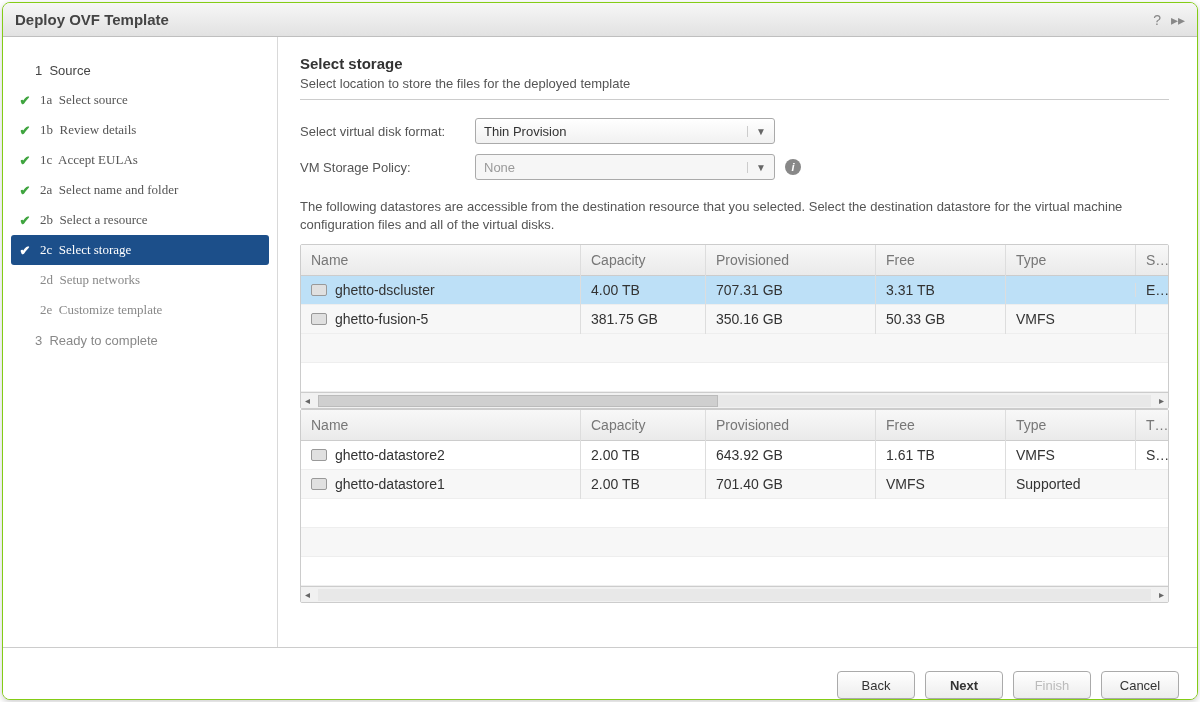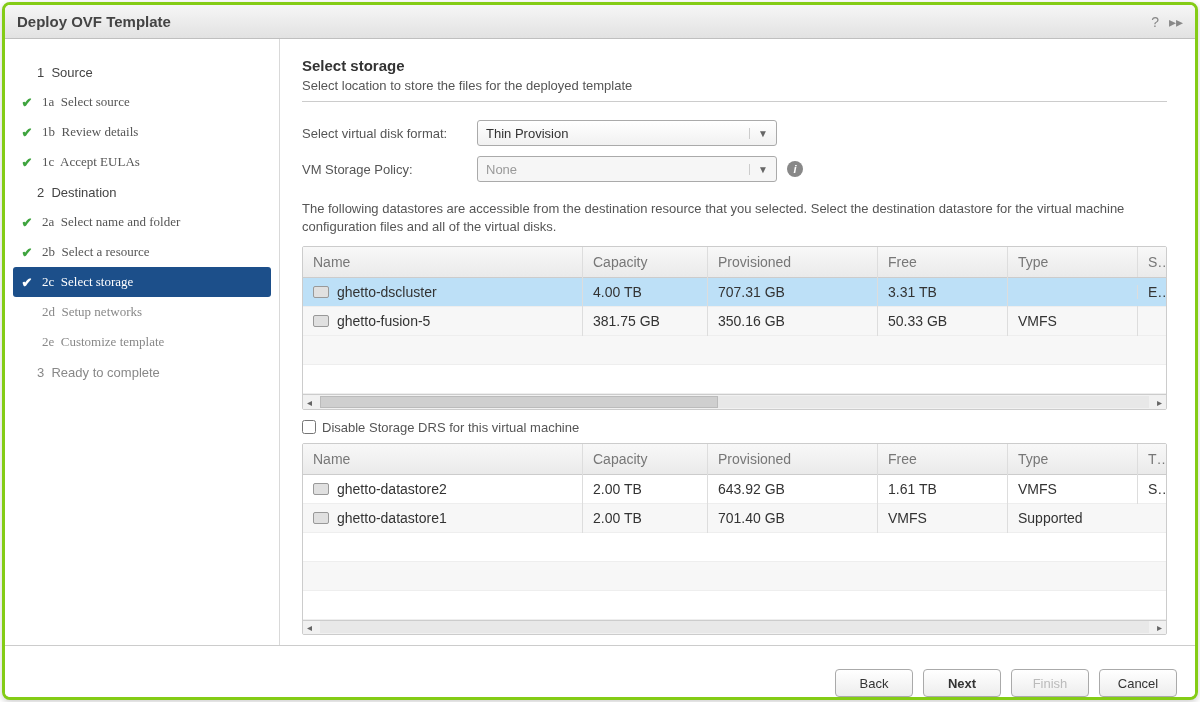--- a/index.html
+++ b/index.html
@@ -1,17 +1,17 @@
 <!DOCTYPE html>
 <html><head>
 <meta charset="utf-8">
 <style>
 * { box-sizing: border-box; margin: 0; padding: 0; }
 html, body { width: 1200px; height: 702px; font-family: Arial, Helvetica, sans-serif; font-size: 13px; color: #333; background: #fff; }
-.dialog { width: 1196px; height: 698px; margin: 2px; border: 3px solid #84cc16; border-radius: 8px; overflow: hidden; background: #fff; box-shadow: 0 2px 6px rgba(0,0,0,0.2); display: flex; flex-direction: column; }
+.dialog { width: 1196px; height: 698px; margin: 2px; border: 1px solid #84cc16; border-radius: 8px; overflow: hidden; background: #fff; box-shadow: 0 2px 6px rgba(0,0,0,0.2); display: flex; flex-direction: column; }
 .titlebar { height: 34px; background: linear-gradient(to bottom, #f6f6f6, #e2e2e2); border-bottom: 1px solid #bfbfbf; display: flex; align-items: center; padding: 0 12px; justify-content: space-between; }
 .titlebar-title { font-weight: bold; color: #444; font-size: 15px; }
 .titlebar-icons { display: flex; align-items: center; gap: 10px; color: #888; }
 .titlebar-icons span { cursor: pointer; font-size: 14px; }
 .body { flex: 1; display: flex; overflow: hidden; }
 .sidebar { width: 275px; background: #fff; border-right: 1px solid #d9d9d9; padding-top: 18px; }
 .side-item { display: flex; align-items: center; height: 30px; padding-left: 12px; font-size: 13px; color: #555; cursor: pointer; }
 .side-item .chk { width: 20px; color: #3fa43f; font-weight: bold; font-size: 13px; text-align: center; }
 .side-item.section { font-weight: normal; color: #444; }
 .side-item.sub { padding-left: 12px; }
@@ -89,24 +89,20 @@
           <span class="label">1a&nbsp; Select source</span>
         </div>
         <div class="side-item sub">
           <span class="chk">✔</span>
           <span class="label">1b&nbsp; Review details</span>
         </div>
         <div class="side-item sub">
           <span class="chk">✔</span>
           <span class="label">1c&nbsp; Accept EULAs</span>
         </div>
-        <div class="side-item section">
-          <span class="chk"></span>
-          <span class="label">2&nbsp; Destination</span>
-        </div>
         <div class="side-item sub">
           <span class="chk">✔</span>
           <span class="label">2a&nbsp; Select name and folder</span>
         </div>
         <div class="side-item sub">
           <span class="chk">✔</span>
           <span class="label">2b&nbsp; Select a resource</span>
         </div>
         <div class="side-item sub active">
           <span class="chk">✔</span>
@@ -187,24 +183,20 @@
           </div>
         <div class="scrollbar">
           <span>◂</span>
           <div class="track">
               <div class="thumb" style="left:0;width:48%"></div>
             </div>
           <span>▸</span>
         </div>
       </div>
 
-      <div class="chk-row">
-        <input type="checkbox" style="">
-        <span>Disable Storage DRS for this virtual machine</span>
-      </div>
 
       <div class="table table2">
         <div class="table-head">
           <div class="th col-name">Name</div>
           <div class="th col-cap">Capacity</div>
           <div class="th col-prov">Provisioned</div>
           <div class="th col-free">Free</div>
           <div class="th col-type">Type</div>
           <div class="th col-thp">Thin Provision</div>
         </div>

